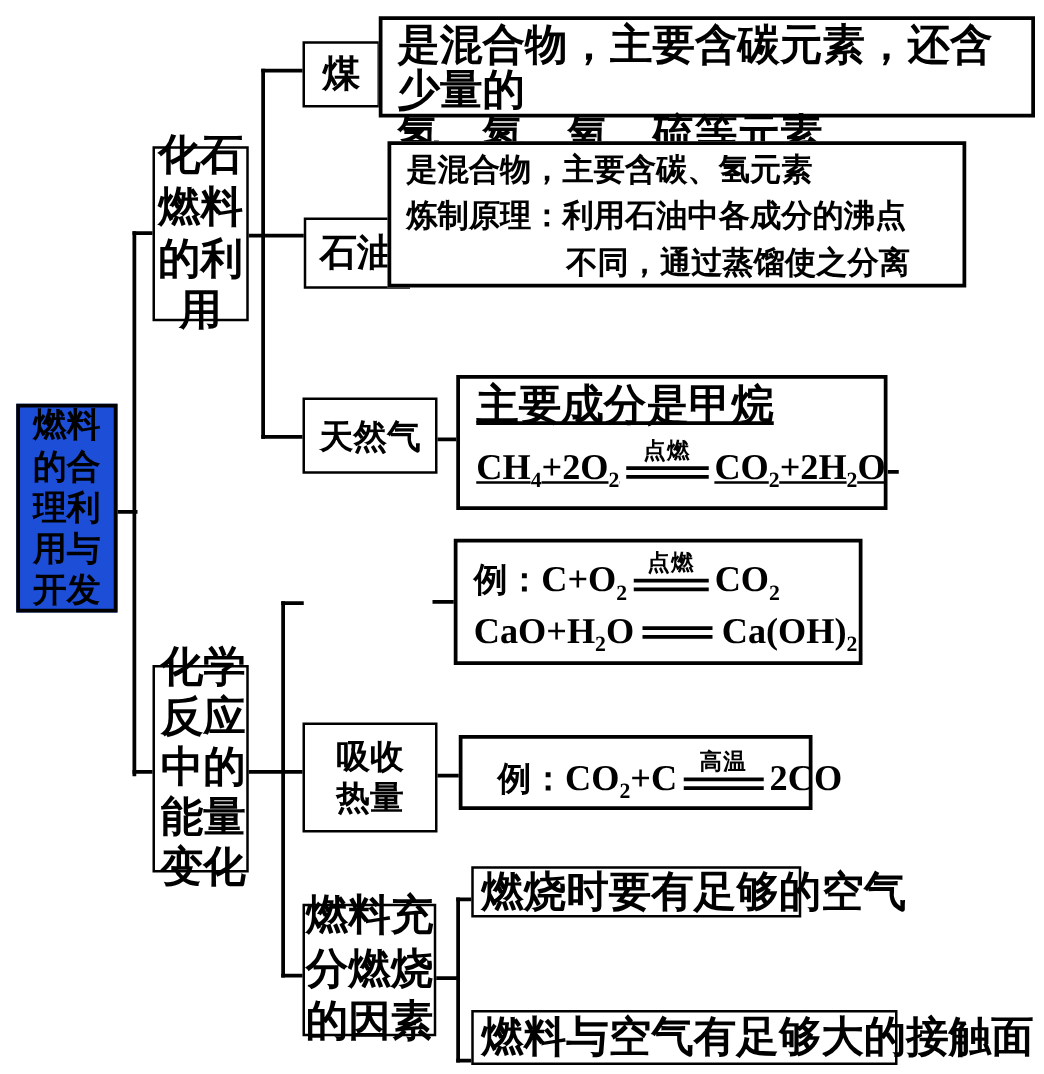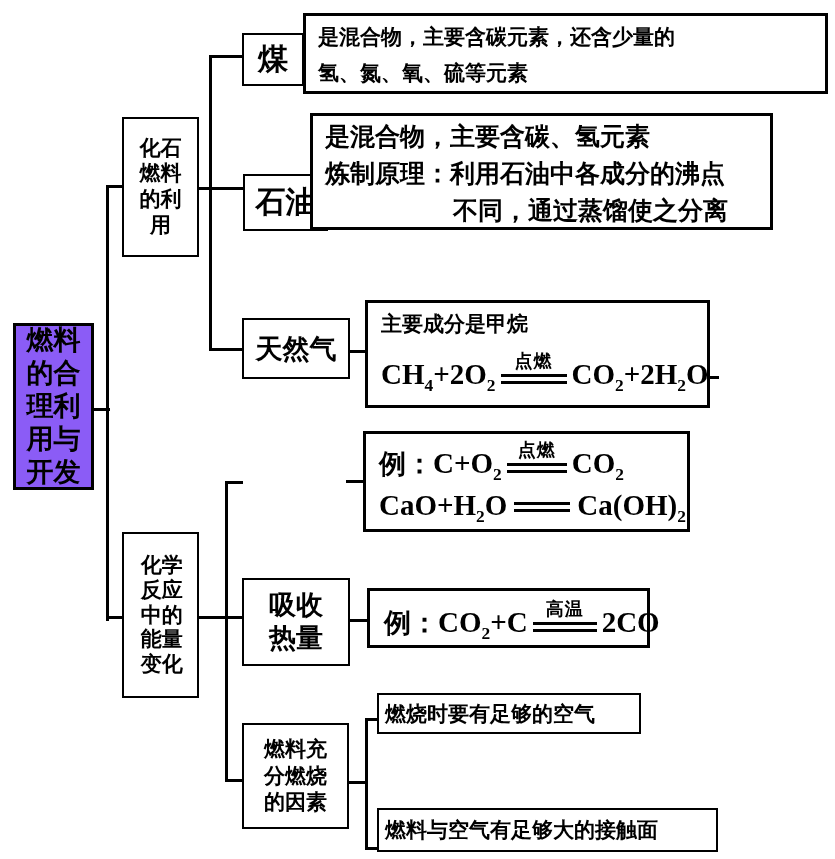--- a/index.html
+++ b/index.html
@@ -6,26 +6,26 @@
   .canvas{
     position:relative;width:835px;height:859px;background:#ffffff;
     font-family:"Liberation Serif","DejaVu Serif",serif;color:#000;
     font-weight:600;overflow:hidden;
   }
   .box{
     position:absolute;border:2px solid #000;box-sizing:border-box;background:#fff;
     display:flex;align-items:center;justify-content:center;text-align:center;
   }
   .desc{border-width:3px;display:block;text-align:left;}
-  .root{border-width:3px;background:#8b5cf6;}
+  .root{border-width:3px;background:#1d4ed8;}
   .wrap2{display:block;width:2.12em;word-break:break-all;line-height:1.22;}
   .wrap3{display:block;width:3.12em;word-break:break-all;line-height:1.26;}
   .hl{position:absolute;height:3px;background:#000;}
   .vl{position:absolute;width:3px;background:#000;}
-  .t26{font-size:21px;}
+  .t26{font-size:34px;}
   .t25{font-size:25px;}
   .t27{font-size:27px;}
   .t30{font-size:30px;}
   .formula{font-size:29px;font-weight:700;white-space:nowrap;}
   .formula sub{font-size:0.6em;line-height:0;}
   .cond{
     display:inline-flex;flex-direction:column;align-items:center;
     vertical-align:middle;position:relative;top:-9px;margin:0 5px;
   }
   .cond-label{font-size:18px;line-height:1.1;letter-spacing:1px;font-weight:700;}
@@ -84,21 +84,21 @@
   </div>
   <div class="box desc t25" style="left:310px;top:113px;width:463px;height:117px;padding:2px 0 0 12px;line-height:37px;">
     <div>是混合物，主要含碳、氢元素</div>
     <div>炼制原理：利用石油中各成分的沸点</div>
     <div style="margin-left:128px;">不同，通过蒸馏使之分离</div>
   </div>
 
   <div class="box t27" style="left:242px;top:318px;width:108px;height:61px;">
     <span>天然气</span>
   </div>
-  <div class="box desc" style="left:365px;top:300px;width:345px;height:108px;padding:5px 0 0 13px;">
+  <div class="box desc" style="left:365px;top:300px;width:345px;height:108px;padding:5px 0 0 13px;text-decoration:underline;">
     <div class="t26" style="line-height:33px;">主要成分是甲烷</div>
     <div class="formula eq-row" style="margin-top:17px;">
       <span><span>CH</span><sub>4</sub><span>+2O</span><sub>2</sub></span><span class="cond">
           <span class="cond-label">点燃</span>
           <span class="dbl" style="width:66px;"></span>
         </span><span><span>CO</span><sub>2</sub><span>+2H</span><sub>2</sub><span>O</span></span>
     </div>
   </div>
 
   <div class="box t26" style="left:122px;top:532px;width:77px;height:166px;">
@@ -113,21 +113,21 @@
         </span><span><span>CO</span><sub>2</sub></span>
     </div>
     <div class="formula eq-row" style="margin-top:7px;">
       <span><span>CaO+H</span><sub>2</sub><span>O</span></span><span class="eq-plain"></span><span><span>Ca(OH)</span><sub>2</sub></span>
     </div>
   </div>
 
   <div class="box t27" style="left:242px;top:578px;width:108px;height:88px;">
     <span class="wrap2">吸收热量</span>
   </div>
-  <div class="box desc" style="left:367px;top:588px;width:283px;height:60px;padding:14px 0 0 14px;">
+  <div class="box desc" style="left:367px;top:588px;width:283px;height:60px;padding:14px 0 0 28px;">
     <div class="formula eq-row">
       <span class="t27" style="font-weight:600;">例：</span><span><span>CO</span><sub>2</sub><span>+C</span></span><span class="cond">
           <span class="cond-label">高温</span>
           <span class="dbl" style="width:64px;"></span>
         </span><span><span>2CO</span></span>
     </div>
   </div>
 
   <div class="box t26" style="left:242px;top:723px;width:107px;height:106px;">
     <span class="wrap3">燃料充分燃烧的因素</span>

